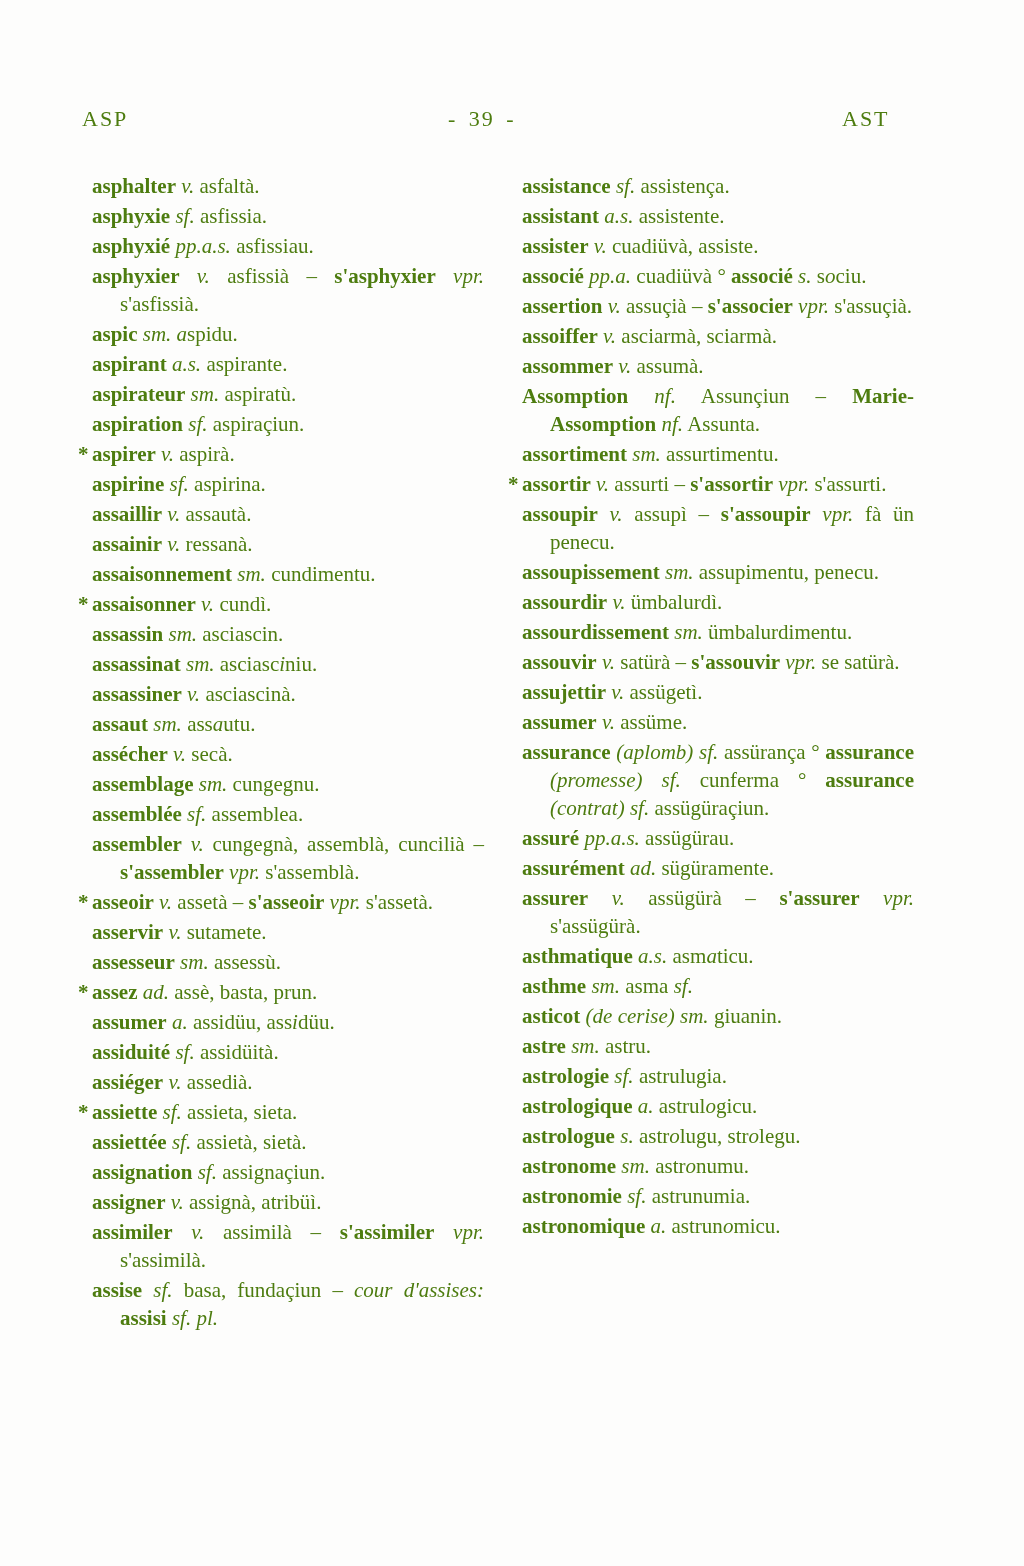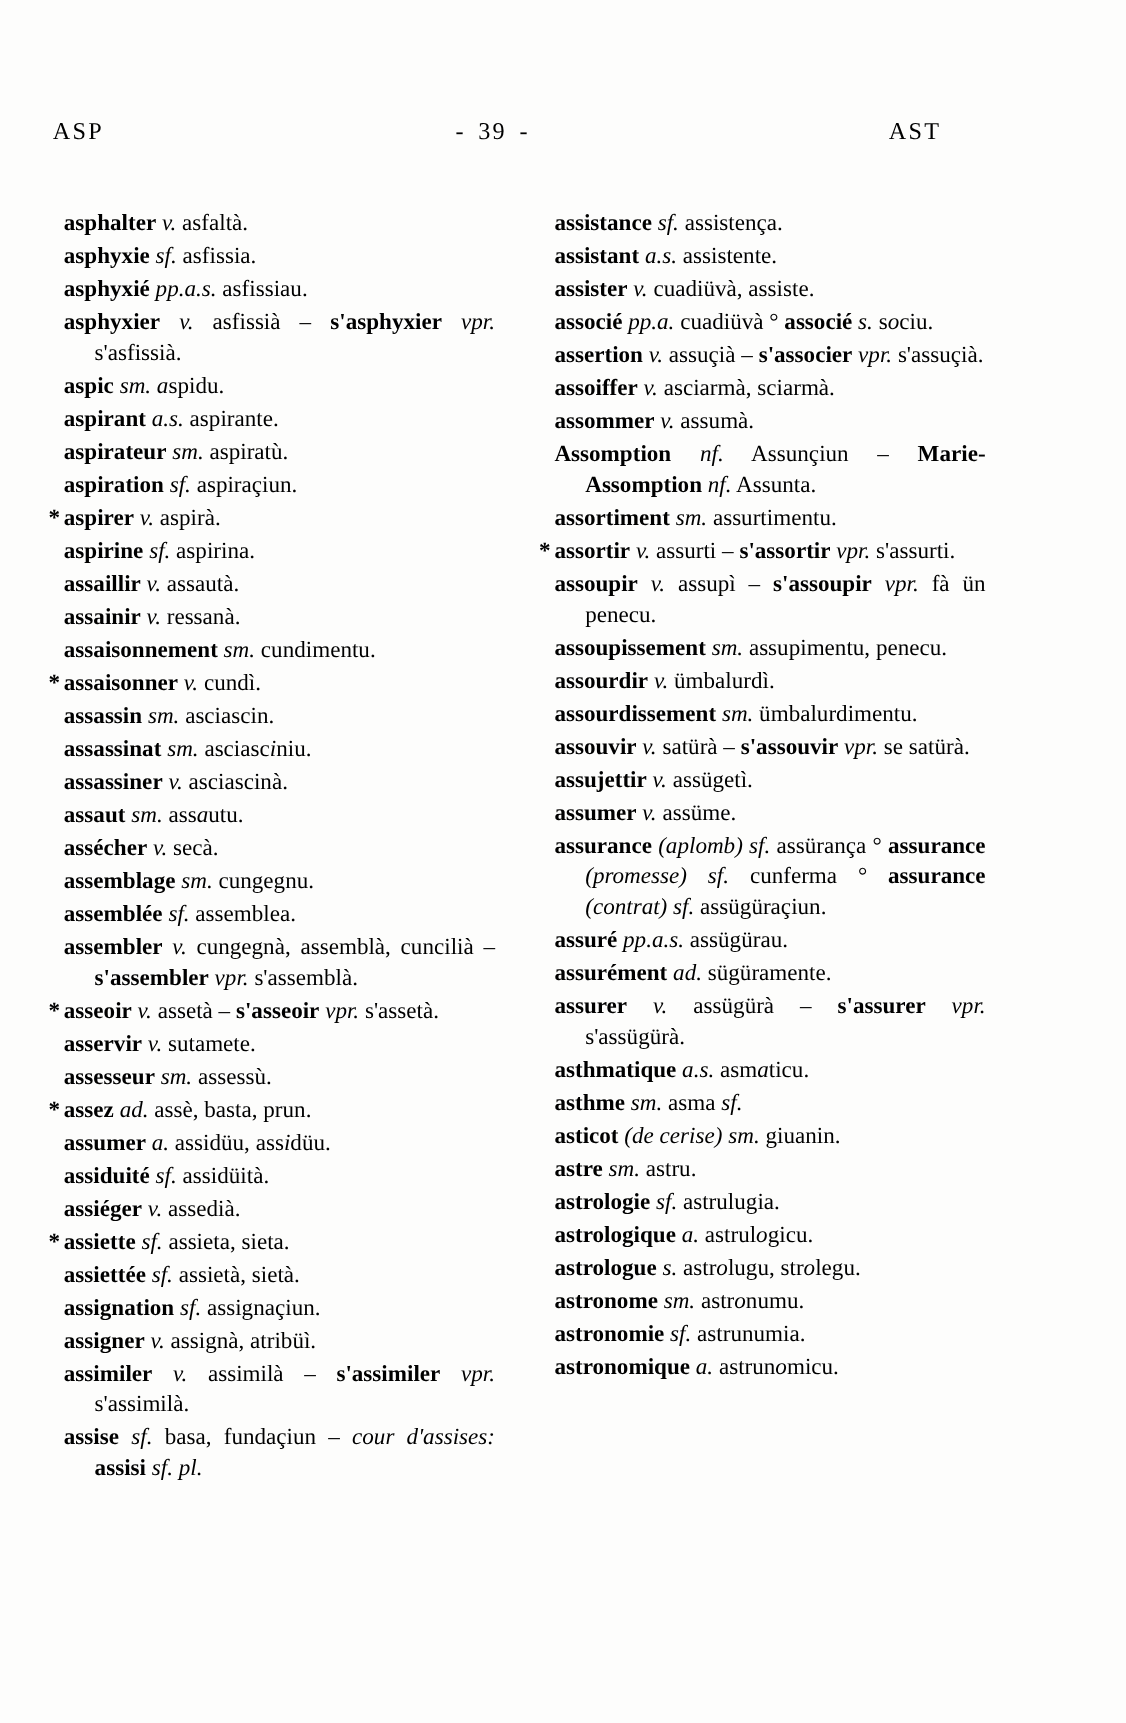--- a/index.html
+++ b/index.html
@@ -5,29 +5,29 @@
   * { box-sizing: border-box; }
   html, body { margin: 0; padding: 0; background: #ffffff; }
   body {
     width: 1024px; height: 1566px;
     font-family: "Liberation Serif", "DejaVu Serif", serif;
   }
   .page {
     position: relative;
     width: 1024px; height: 1566px;
     background: #fdfdfc;
-    color: #000000;
-    padding: 106px 58px 0 48px;
+    color: #4d7c0f;
+    padding: 106px 58px 0 82px;
     overflow: hidden;
   }
   .header { position: relative; height: 30px; font-size: 22px; }
   .h-left   { position: absolute; left: 0;     top: 0; letter-spacing: 2px; }
   .h-center { position: absolute; left: 366px; top: 0; letter-spacing: 2px; word-spacing: 4px; }
   .h-right  { position: absolute; left: 760px; top: 0; letter-spacing: 2px; }
-  .columns { display: flex; gap: 44px; margin-top: 52px; }
+  .columns { display: flex; gap: 28px; margin-top: 36px; }
   .column { width: 402px; }
   .entry {
     position: relative;
     font-size: 21px;
     line-height: 28px;
     margin-bottom: 2px;
     padding-left: 38px;
     text-indent: -28px;
     text-align: justify;
   }

